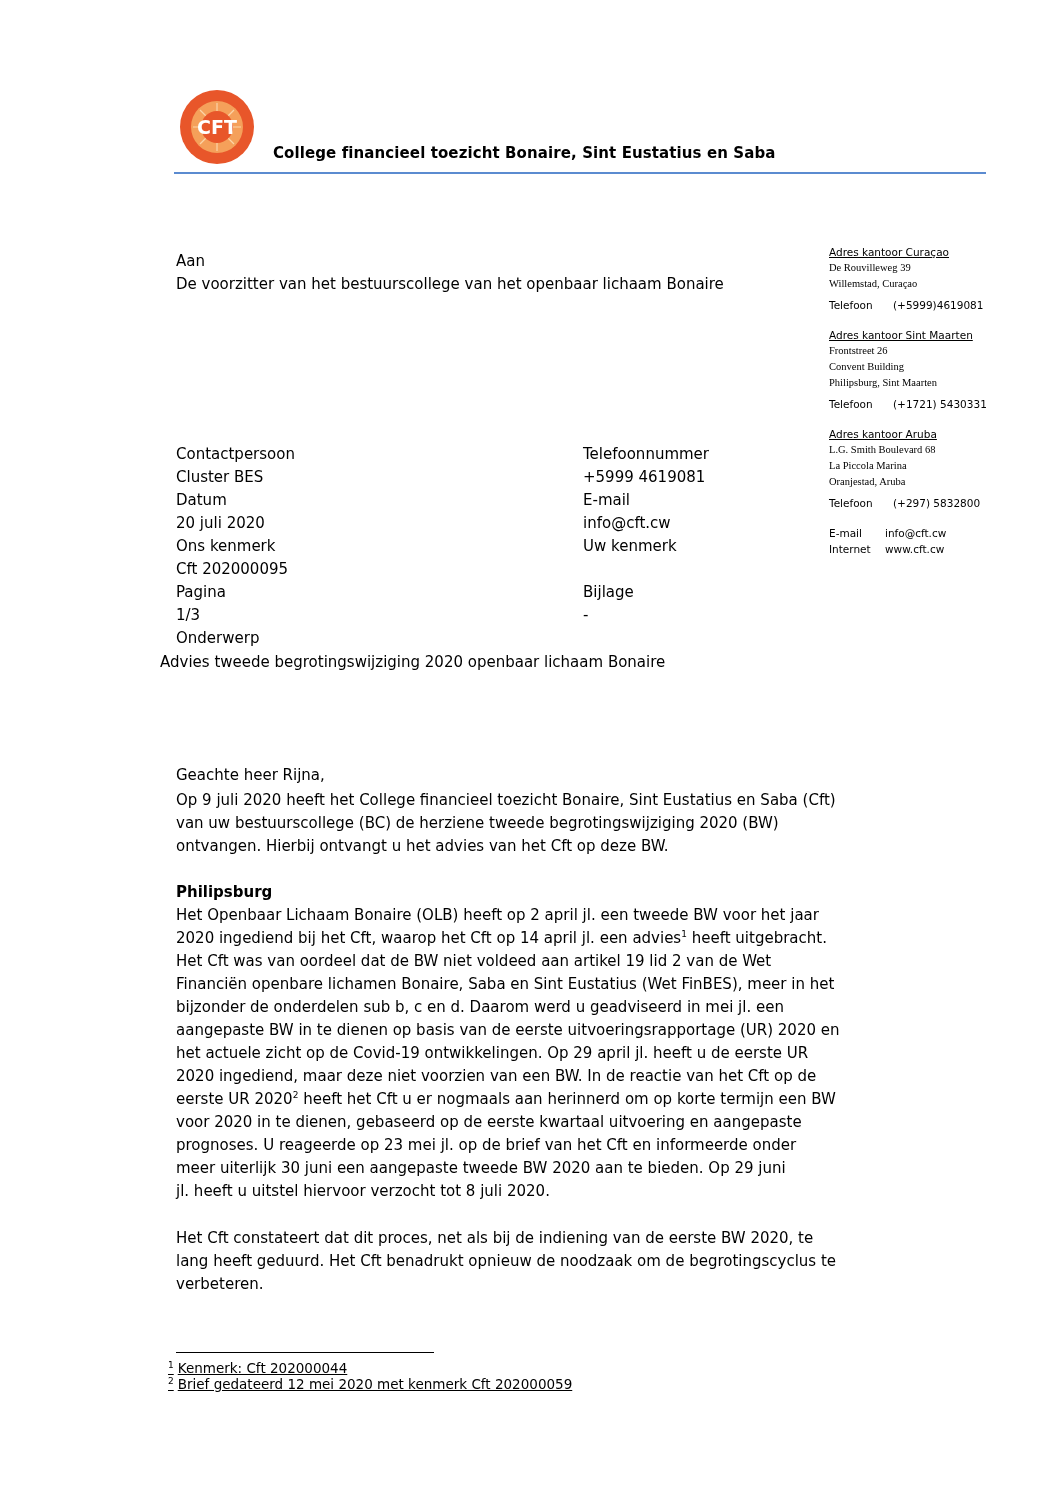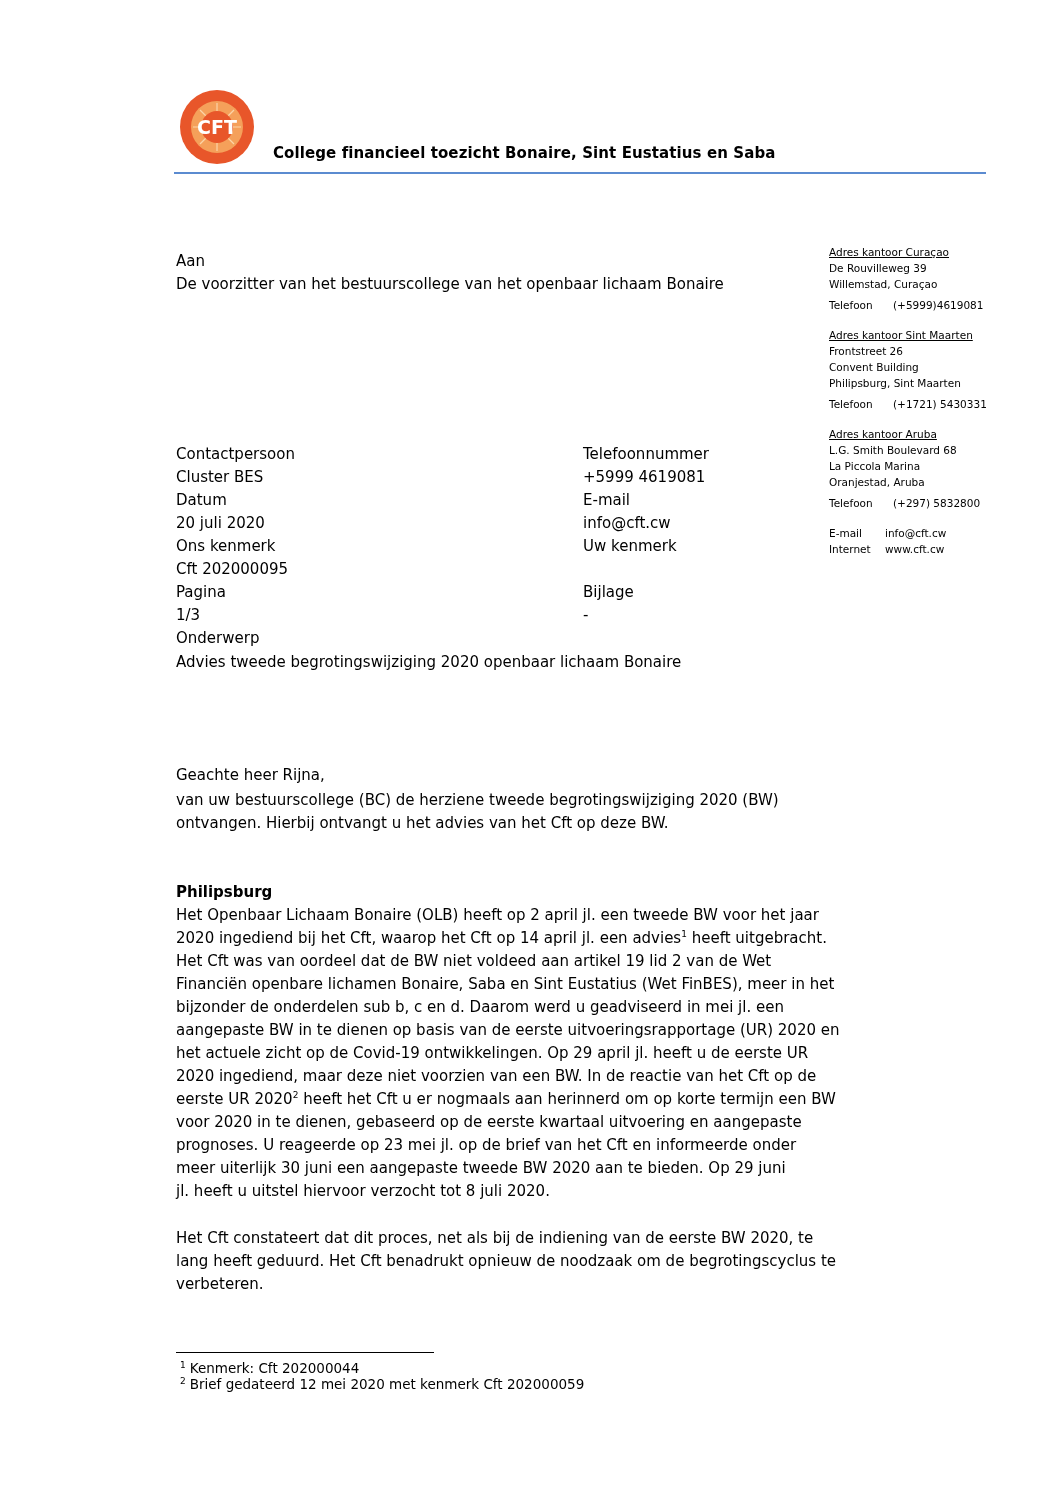--- a/index.html
+++ b/index.html
@@ -14,41 +14,41 @@
   .header-rule { left: 174px; top: 172px; width: 812px; height: 2px; background: #5b8bd0; }
 
   
   .t { font-size: 15px; line-height: 23px; white-space: nowrap; }
   .recipient { left: 176px; top: 250px; }
 
   .meta-left { left: 176px; top: 443px; }
   .meta-right { left: 583px; top: 443px; }
   .meta-line { display: block; height: 23px; }
 
-  .subject { left: 176px; top: 651px; }
+  .subject { left: 160px; top: 651px; }
 
   .salutation { left: 176px; top: 742px; margin-top: 22px; }
   .para1 { left: 176px; top: 789px; width: 720px; }
   .heading { left: 176px; top: 881px; font-weight: bold; }
   .para2 { left: 176px; top: 904px; width: 720px; }
   .para3 { left: 176px; top: 1227px; width: 720px; }
   .line { display: block; height: 23px; white-space: nowrap; }
   sup { font-size: 9px; line-height: 0; vertical-align: super; }
 
   
   .fn-rule { left: 176px; top: 1352px; width: 258px; height: 1px; background: #000; }
-  .footnotes { left: 180px; top: 1360px; font-size: 13.5px; line-height: 16px; }
+  .footnotes { left: 168px; top: 1360px; font-size: 13.5px; line-height: 16px; text-decoration: underline; }
   .fn { display: block; white-space: nowrap; }
   .fn-num { font-size: 9px; vertical-align: super; line-height: 0; margin-right: 4px; }
 
   
   .sidebar { left: 829px; top: 244px; font-size: 10.5px; line-height: 16px; }
   .sb-block { margin-bottom: 14px; }
   .sb-head { text-decoration: underline; display: block; }
-  .sb-line { display: block; white-space: nowrap; }
+  .sb-line { display: block; white-space: nowrap; font-family: Liberation Serif, serif; }
   .sb-tel { display: block; margin-top: 5px; white-space: nowrap; }
   .sb-tel .lab { display: inline-block; width: 64px; }
   .sb-contact { display: block; white-space: nowrap; }
   .sb-contact .lab { display: inline-block; width: 56px; }
 </style>
 </head>
 <body>
 
 <div class="abs logo">
   <svg width="78" height="78" viewBox="0 0 78 78">
@@ -118,20 +118,21 @@
   <span class="meta-line">Uw kenmerk</span>
   <span class="meta-line"></span>
   <span class="meta-line">Bijlage</span>
   <span class="meta-line">-</span>
 </div>
 <div class="abs t subject">Advies tweede begrotingswijziging 2020 openbaar lichaam Bonaire</div>
 
 <div class="abs t salutation">Geachte heer Rijna,</div>
 
 <div class="abs t para1">
+  <span class="line">Op 9 juli 2020 heeft het College financieel toezicht Bonaire, Sint Eustatius en Saba (Cft)</span>
   <span class="line">van uw bestuurscollege (BC) de herziene tweede begrotingswijziging 2020 (BW)</span>
   <span class="line">ontvangen. Hierbij ontvangt u het advies van het Cft op deze BW.</span>
 </div>
 
 <div class="abs t heading">Philipsburg</div>
 
 <div class="abs t para2">
   <span class="line">Het Openbaar Lichaam Bonaire (OLB) heeft op 2 april jl. een tweede BW voor het jaar</span>
   <span class="line"><span>2020 ingediend bij het Cft, waarop het Cft op 14 april jl. een advies</span><sup>1</sup><span> heeft uitgebracht.</span></span>
   <span class="line">Het Cft was van oordeel dat de BW niet voldeed aan artikel 19 lid 2 van de Wet</span>

